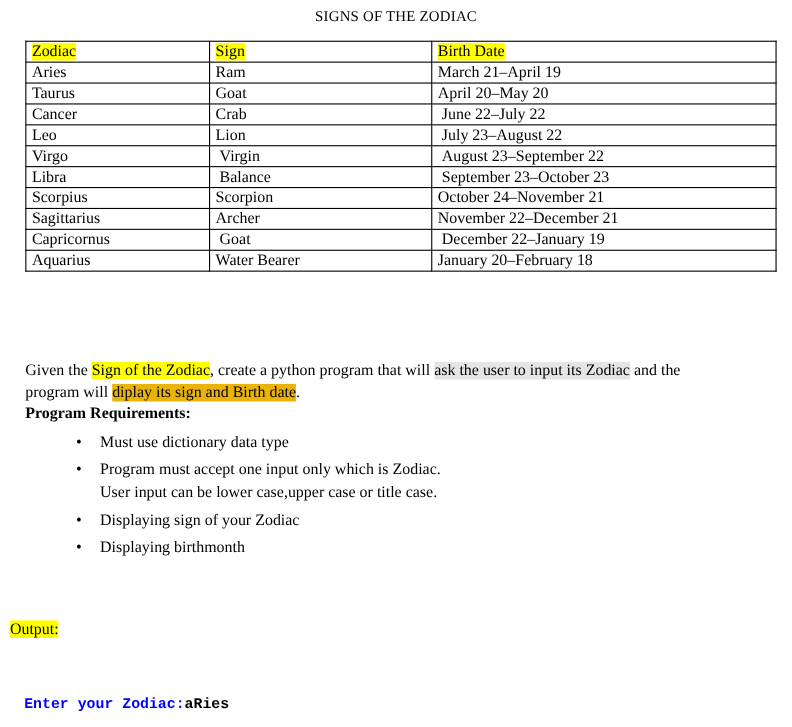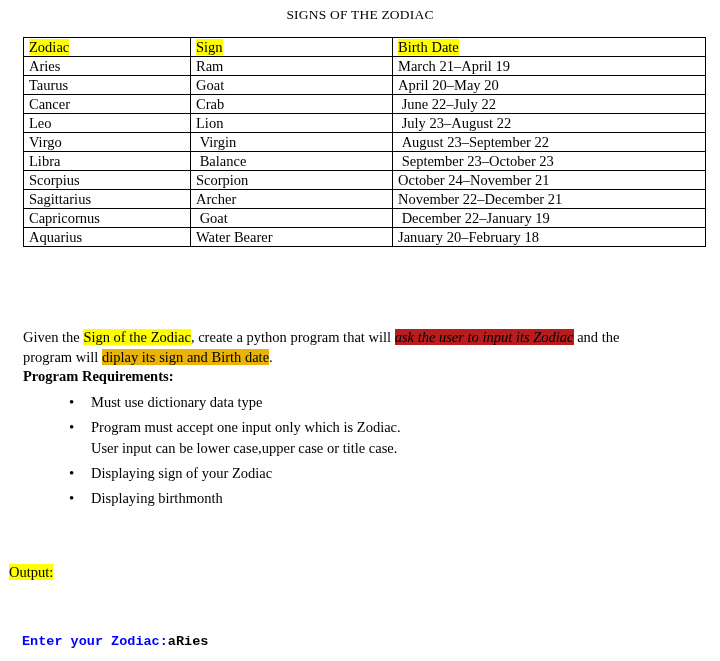--- a/index.html
+++ b/index.html
@@ -45,21 +45,21 @@
     line-height: 18px;
     vertical-align: middle;
     overflow: hidden;
     white-space: nowrap;
   }
   .col-zodiac { width: 167px; }
   .col-sign   { width: 202px; }
   .col-date   { width: 313px; }
 
   .hl-yellow { background: #FFFF00; }
-  .hl-green  { background: #b91c1c; font-style: italic; }
+  .hl-green  { background: #e5e5e5; }
   .hl-cyan   { background: #eab308; }
 
   .cell-hl { display: inline; text-align: right; }
 
   
   .indent-sp::before { content: "\00a0"; }
 
   
   .intro-para {
     position: absolute;

